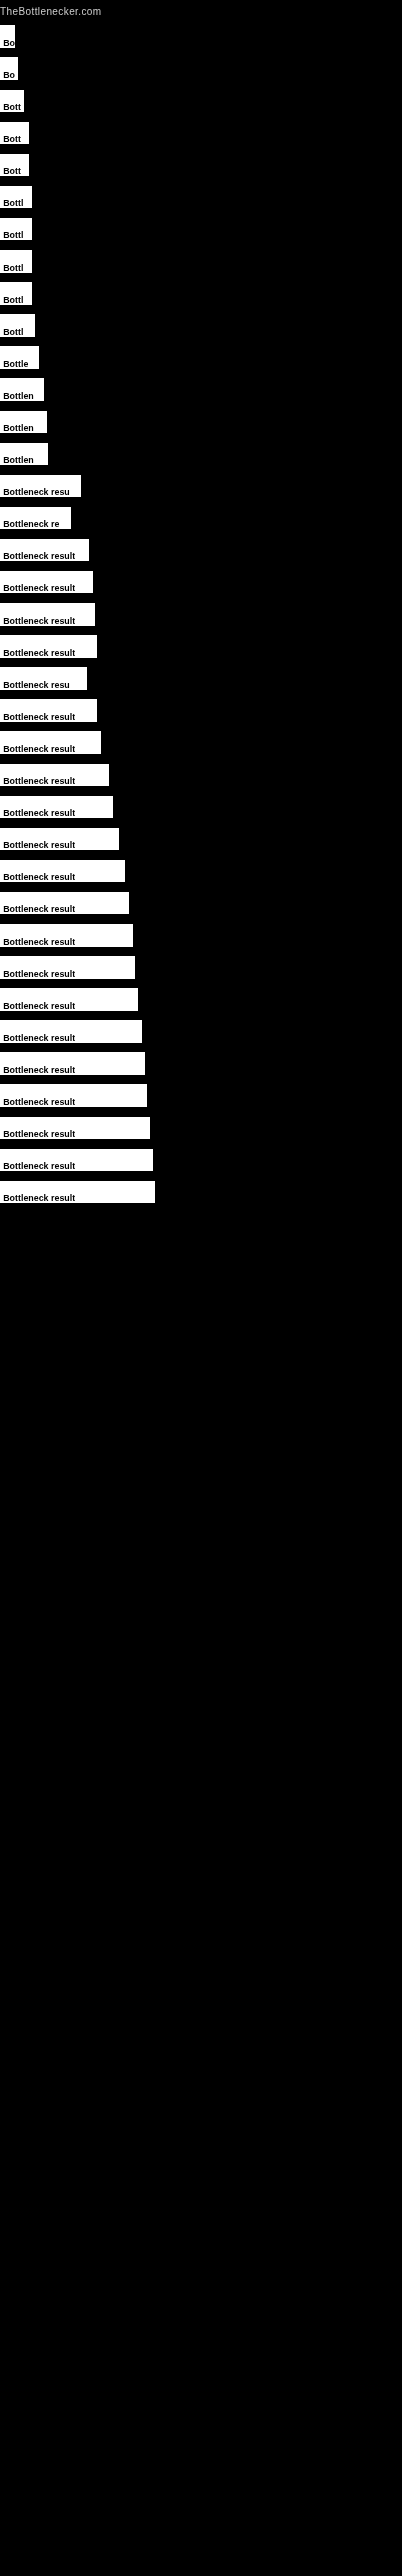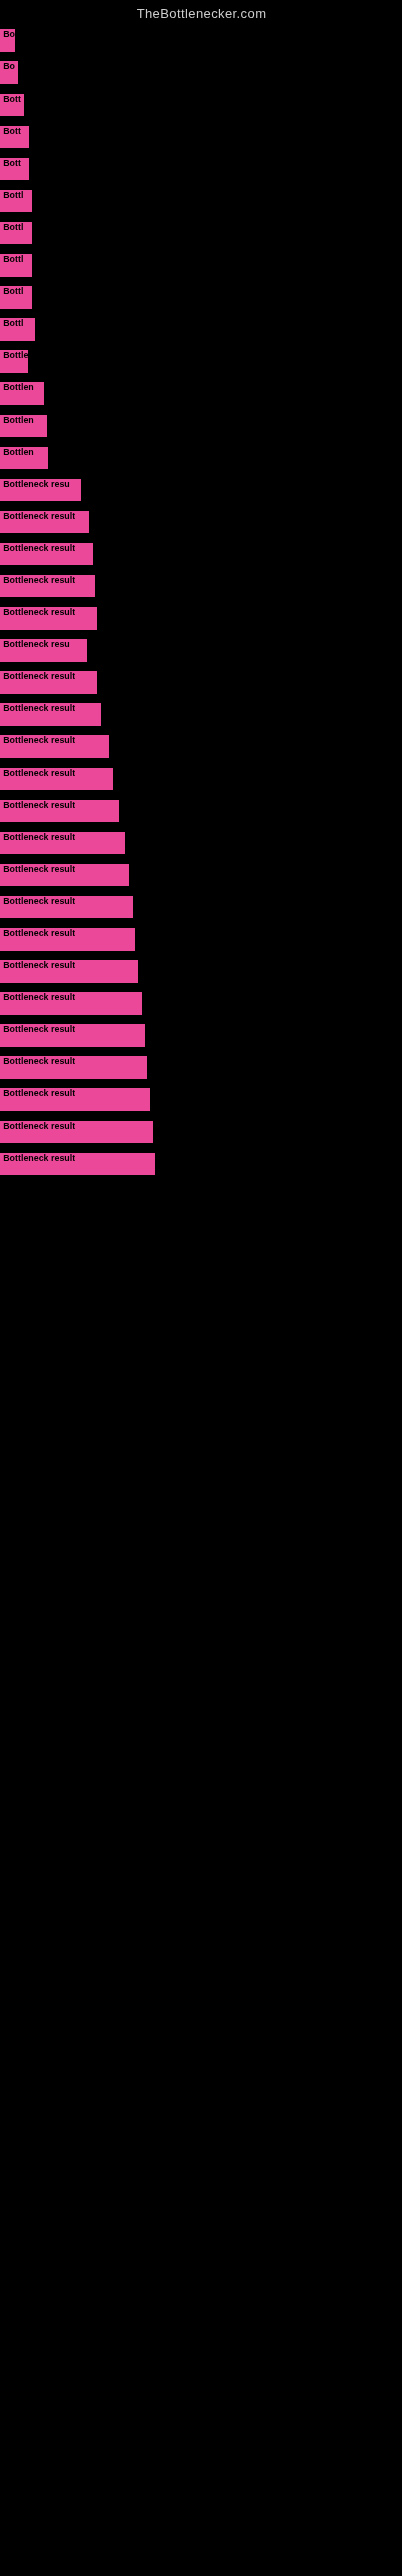--- a/index.html
+++ b/index.html
@@ -5,36 +5,35 @@
     * { margin: 0; padding: 0; box-sizing: border-box; }
     body {
       background-color: #000;
       width: 403px;
       min-height: 2576px;
       font-family: Arial, sans-serif;
       position: relative;
     }
     .site-title {
       color: #ccc;
-      font-size: 13px;
-      text-align: center;
+      font-size: 10px;
       padding: 6.4px 0 3.2px 0;
       letter-spacing: 0.4px;
     }
     .bar-container {
       display: flex;
       align-items: center;
       margin-bottom: 0px;
       padding: 4.8px 0 4.8px 0;
     }
     .bar {
-      background-color: #ec4899;
+      background-color: #ffffff;
       height: 22.5px;
       display: flex;
-      align-items: flex-start;
+      align-items: flex-end;
       padding-left: 3.2px;
       min-width: 8px;
       position: relative;
     }
     .bar-label {
       color: #000;
       font-size: 8.9px;
       font-weight: bold;
       white-space: nowrap;
       overflow: hidden;
@@ -90,21 +89,21 @@
       <div class="bar" style="width: 32px;">
         <span class="bar-label">Bottl</span>
       </div>
     </div>
     <div class="bar-container">
       <div class="bar" style="width: 35px;">
         <span class="bar-label">Bottl</span>
       </div>
     </div>
     <div class="bar-container">
-      <div class="bar" style="width: 28px;">
+      <div class="bar" style="width: 39px;">
         <span class="bar-label">Bottle</span>
       </div>
     </div>
     <div class="bar-container">
       <div class="bar" style="width: 44px;">
         <span class="bar-label">Bottlen</span>
       </div>
     </div>
     <div class="bar-container">
       <div class="bar" style="width: 47px;">
@@ -115,20 +114,25 @@
       <div class="bar" style="width: 48px;">
         <span class="bar-label">Bottlen</span>
       </div>
     </div>
     <div class="bar-container">
       <div class="bar" style="width: 81px;">
         <span class="bar-label">Bottleneck resu</span>
       </div>
     </div>
     <div class="bar-container">
+      <div class="bar" style="width: 71px;">
+        <span class="bar-label">Bottleneck re</span>
+      </div>
+    </div>
+    <div class="bar-container">
       <div class="bar" style="width: 89px;">
         <span class="bar-label">Bottleneck result</span>
       </div>
     </div>
     <div class="bar-container">
       <div class="bar" style="width: 93px;">
         <span class="bar-label">Bottleneck result</span>
       </div>
     </div>
     <div class="bar-container">

